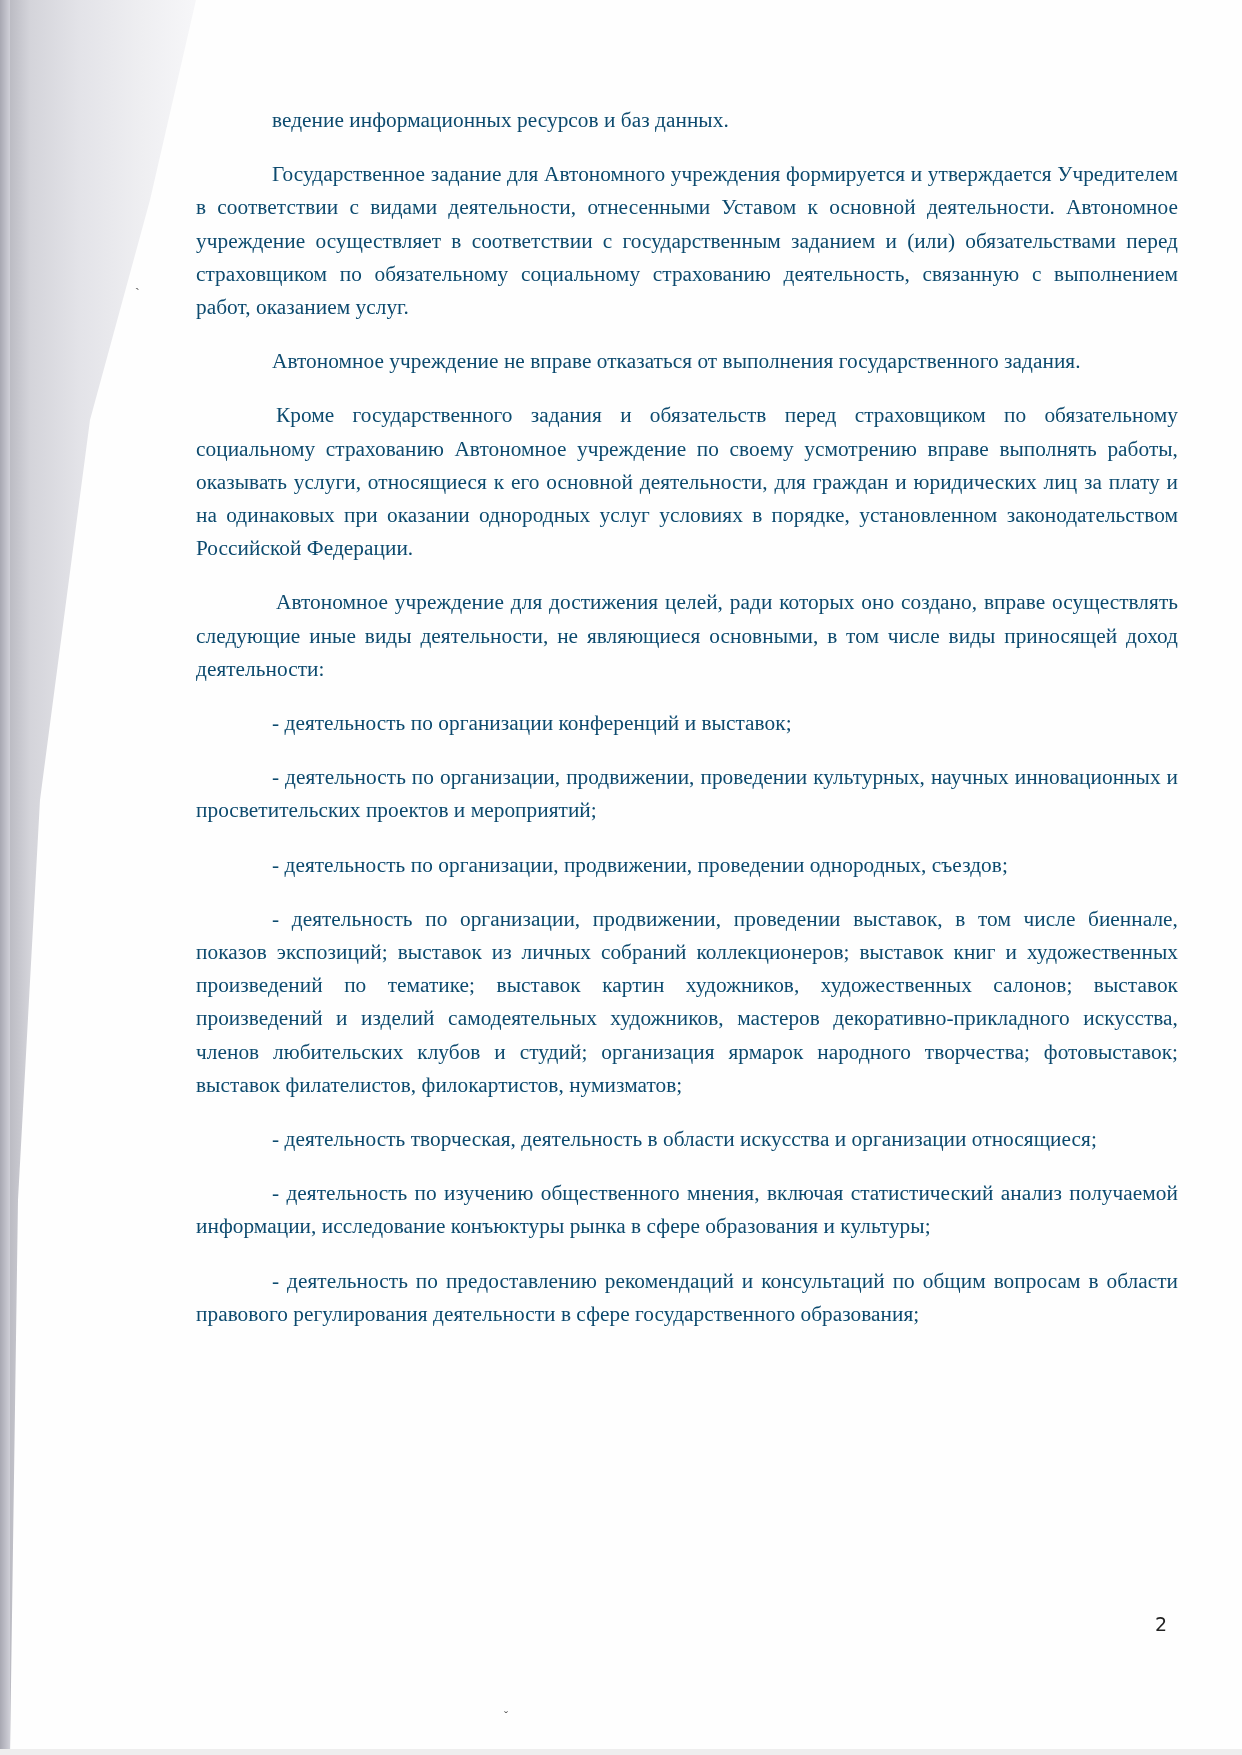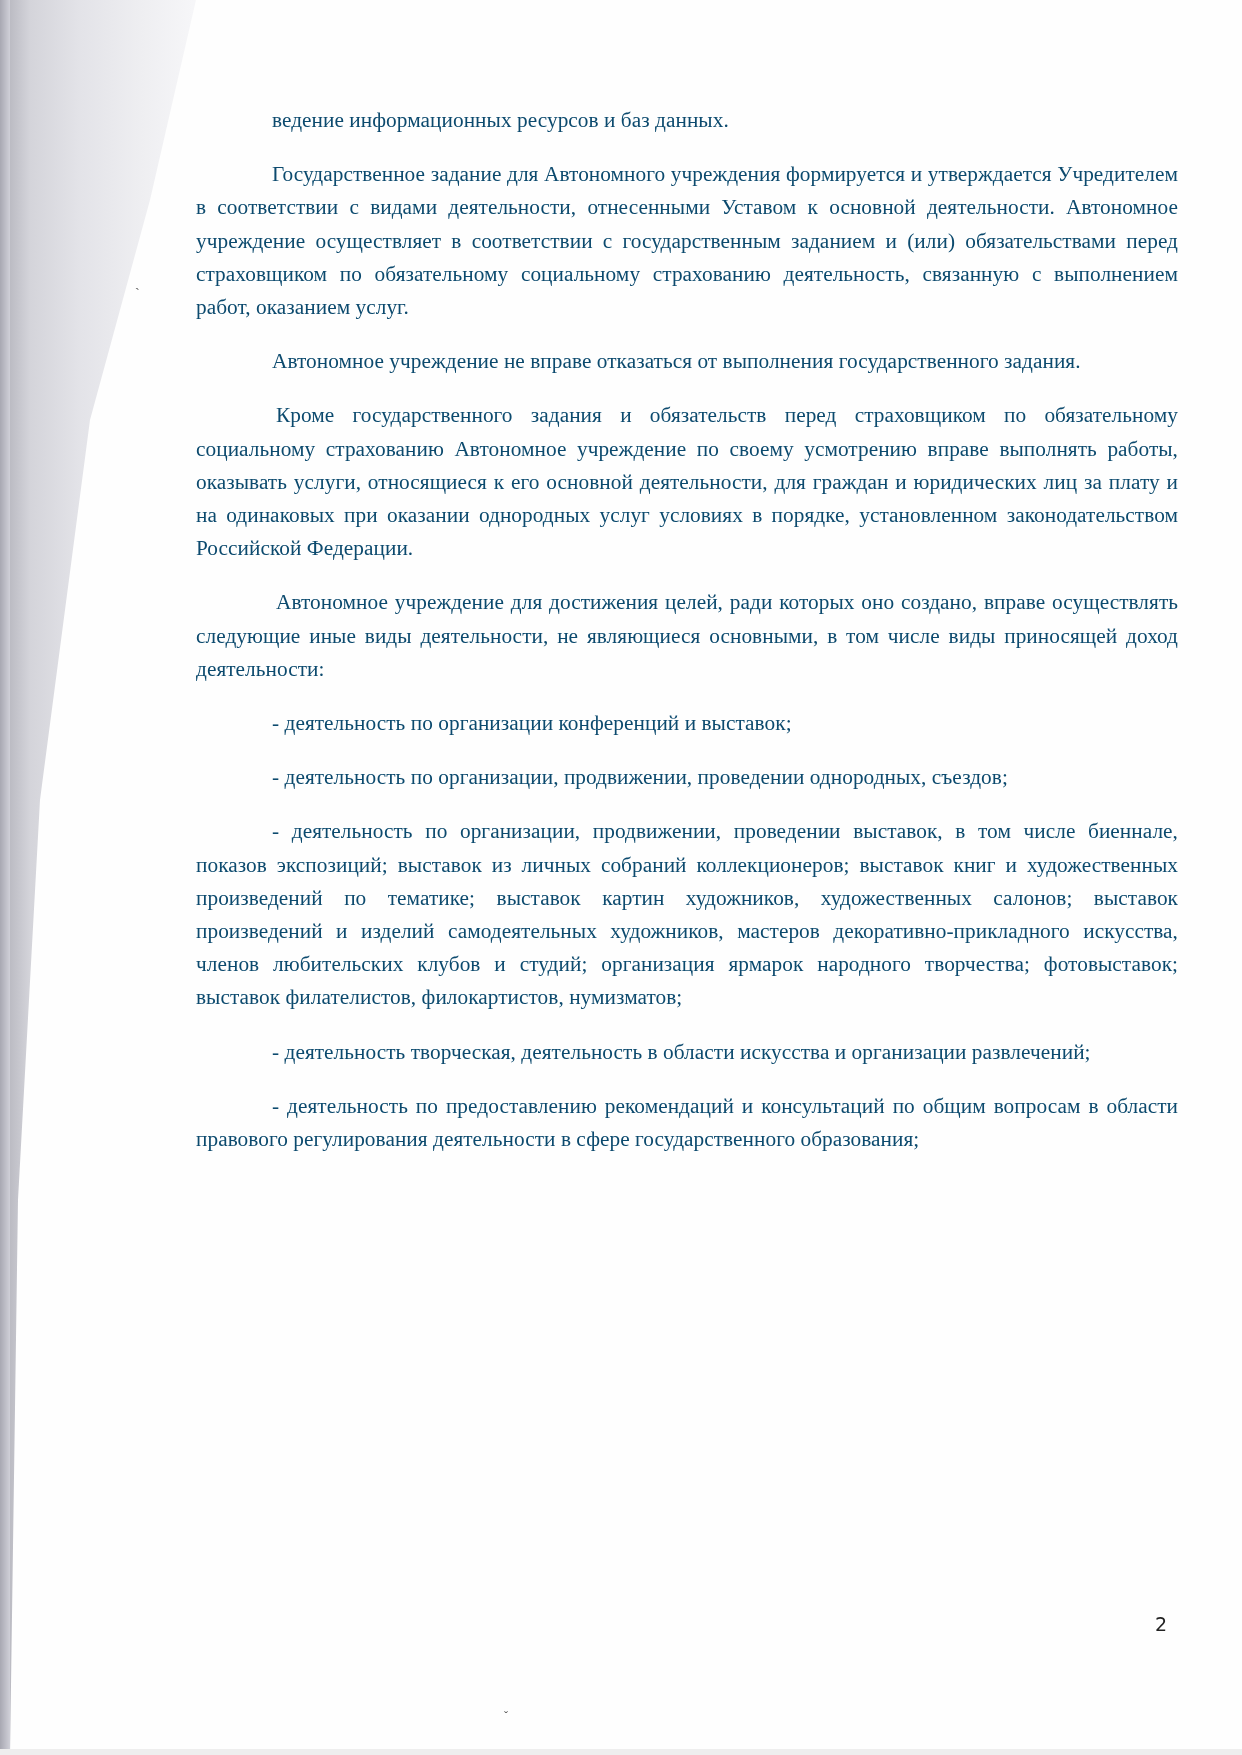--- a/index.html
+++ b/index.html
@@ -96,20 +96,22 @@
   <span class="speck" style="left:135px; top:287px;">`</span>
   <span class="speck" style="left:504px; top:1710px; font-size:12px;">ˇ</span>
 
   <div class="content">
     <p class="first">ведение информационных ресурсов и баз данных.</p>
     <p>Государственное задание для Автономного учреждения формируется и утверждается Учредителем в соответствии с видами деятельности, отнесенными Уставом к основной деятельности. Автономное учреждение осуществляет в соответствии с государственным заданием и (или) обязательствами перед страховщиком по обязательному социальному страхованию деятельность, связанную с выполнением работ, оказанием услуг.</p>
     <p>Автономное учреждение не вправе отказаться от выполнения государственного задания.</p>
     <p class="ind2">Кроме государственного задания и обязательств перед страховщиком по обязательному социальному страхованию Автономное учреждение по своему усмотрению вправе выполнять работы, оказывать услуги, относящиеся к его основной деятельности, для граждан и юридических лиц за плату и на одинаковых при оказании однородных услуг условиях в порядке, установленном законодательством Российской Федерации.</p>
     <p class="ind2">Автономное учреждение для достижения целей, ради которых оно создано, вправе осуществлять следующие иные виды деятельности, не являющиеся основными, в том числе виды приносящей доход деятельности:</p>
     <p class="item">- деятельность по организации конференций и выставок;</p>
+    <p class="item">- деятельность по организации, продвижении, проведении культурных, научных инновационных и просветительских проектов и мероприятий;</p>
     <p class="item">- деятельность по организации, продвижении, проведении однородных, съездов;</p>
     <p class="item">- деятельность по организации, продвижении, проведении выставок, в том числе биеннале, показов экспозиций; выставок из личных собраний коллекционеров; выставок книг и художественных произведений по тематике; выставок картин художников, художественных салонов; выставок произведений и изделий самодеятельных художников, мастеров декоративно-прикладного искусства, членов любительских клубов и студий; организация ярмарок народного творчества; фотовыставок; выставок филателистов, филокартистов, нумизматов;</p>
-    <p class="item">- деятельность творческая, деятельность в области искусства и организации развлечений;</p>
+    <p class="item">- деятельность творческая, деятельность в области искусства и организации относящиеся;</p>
+    <p class="item">- деятельность по изучению общественного мнения, включая статистический анализ получаемой информации, исследование конъюктуры рынка в сфере образования и культуры;</p>
     <p class="item">- деятельность по предоставлению рекомендаций и консультаций по общим вопросам в области правового регулирования деятельности в сфере государственного образования;</p>
   </div>
 
   <div class="page-number">2</div>
 </div>
 
 </body></html>

